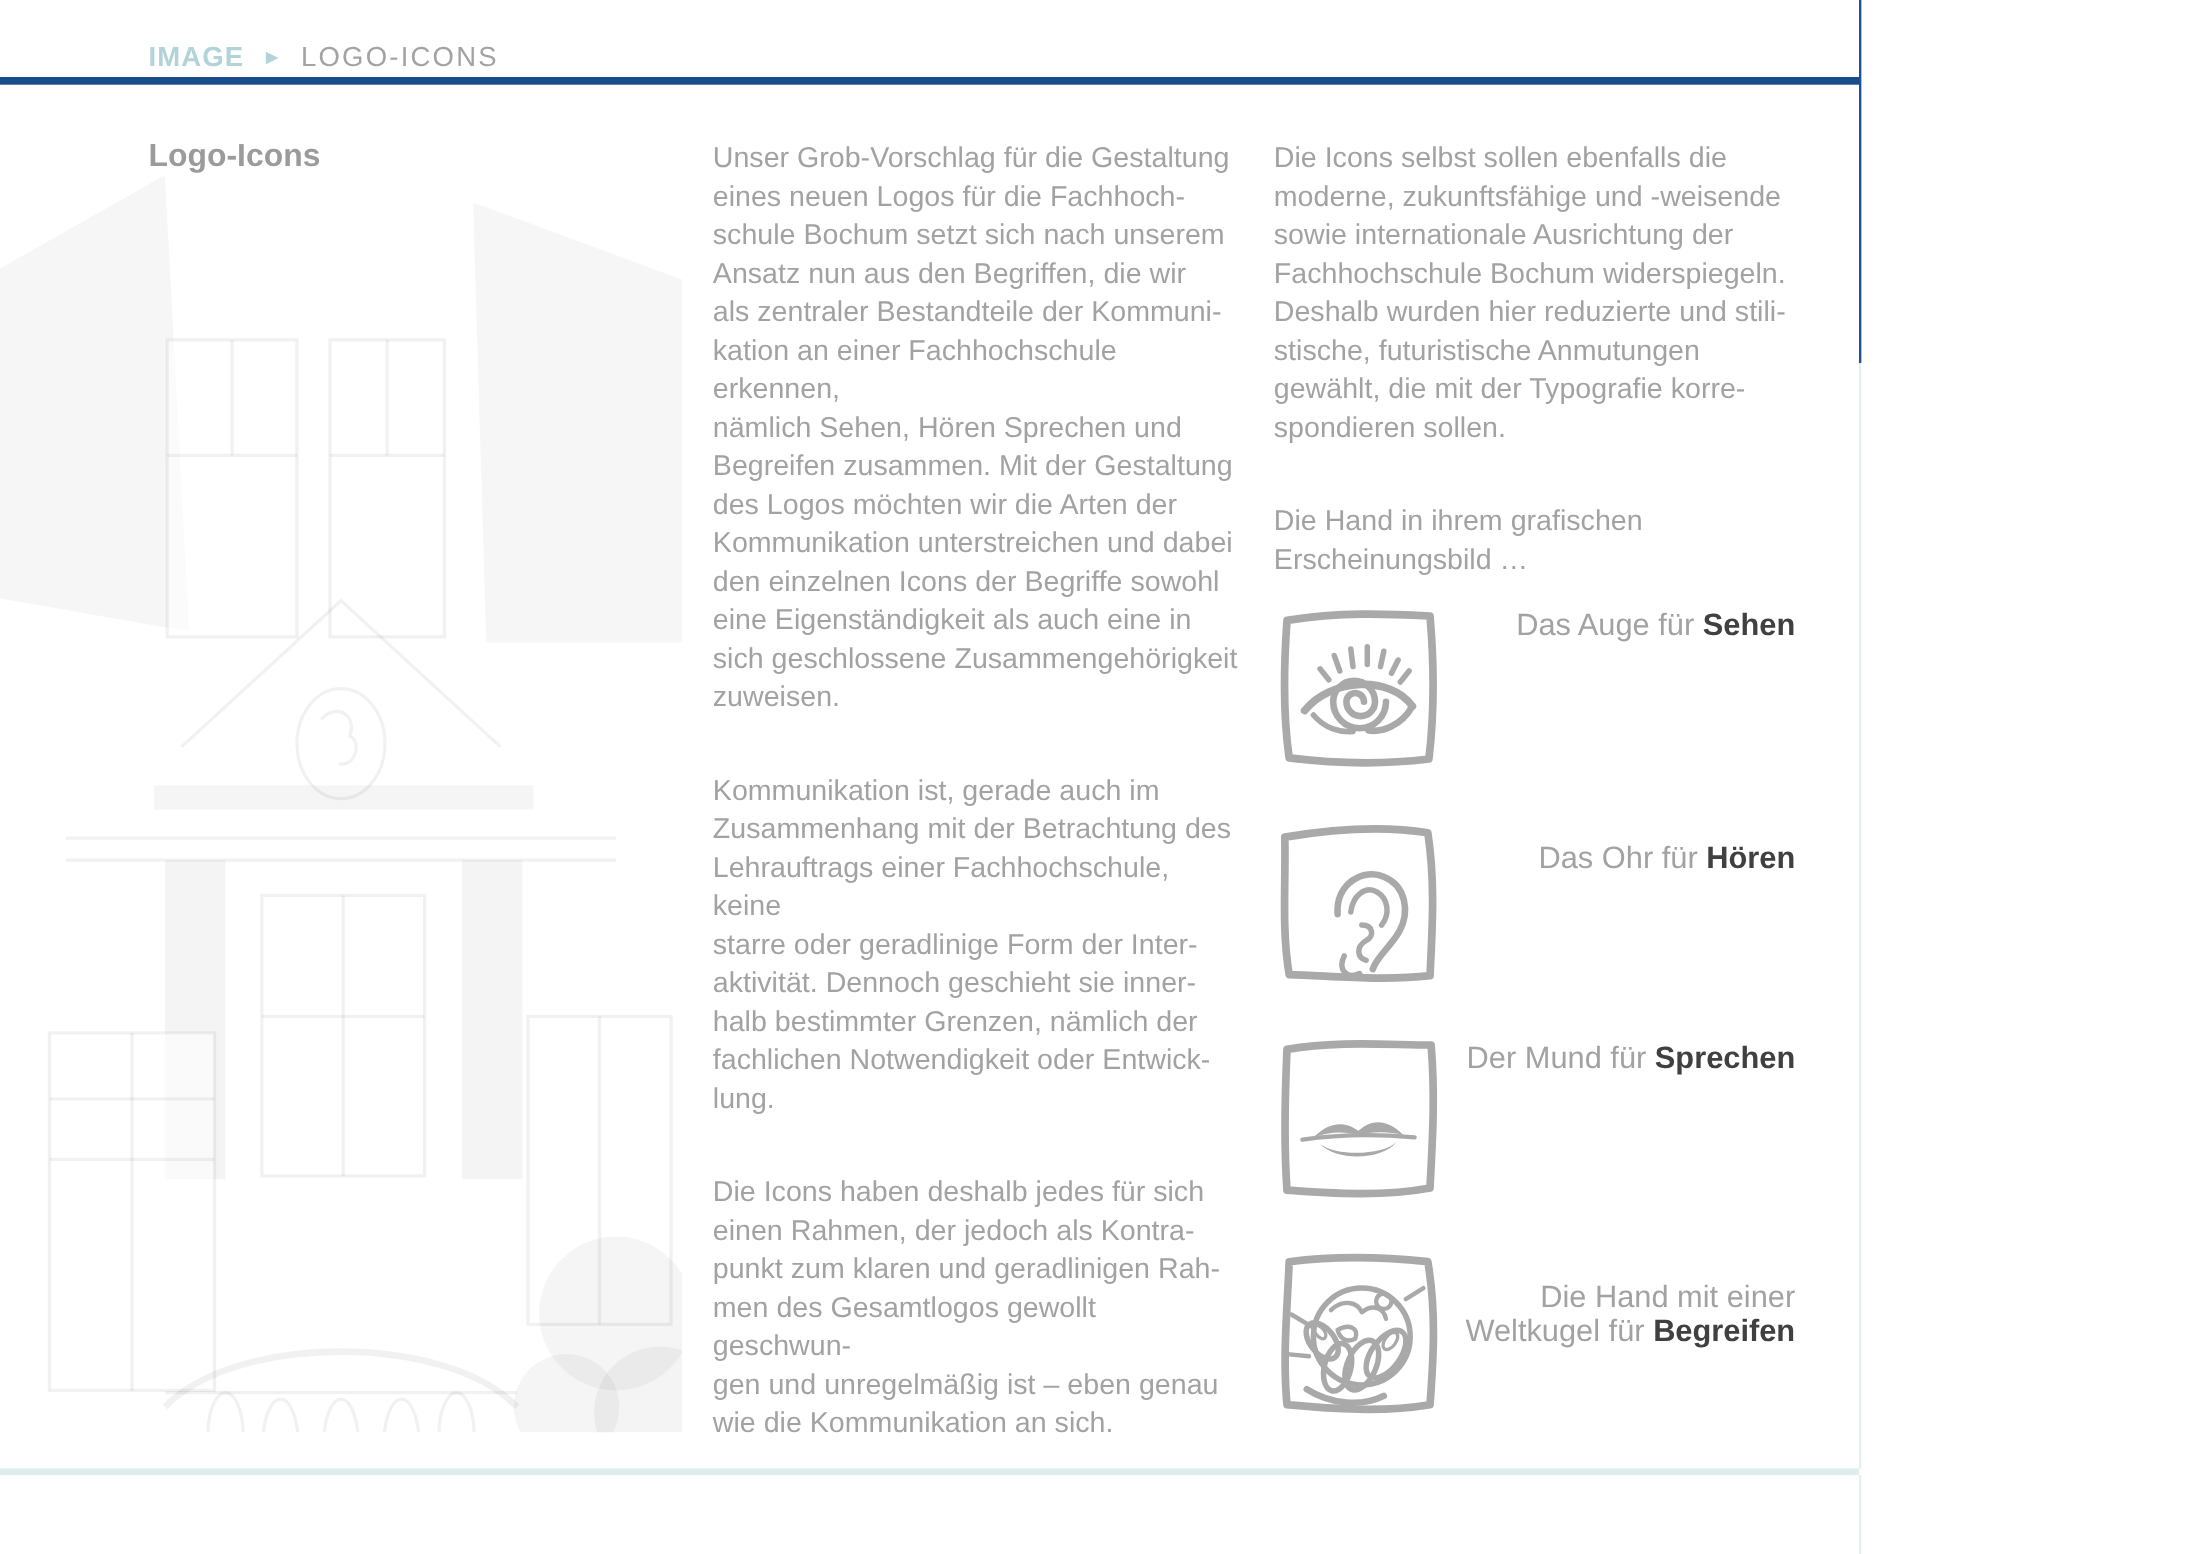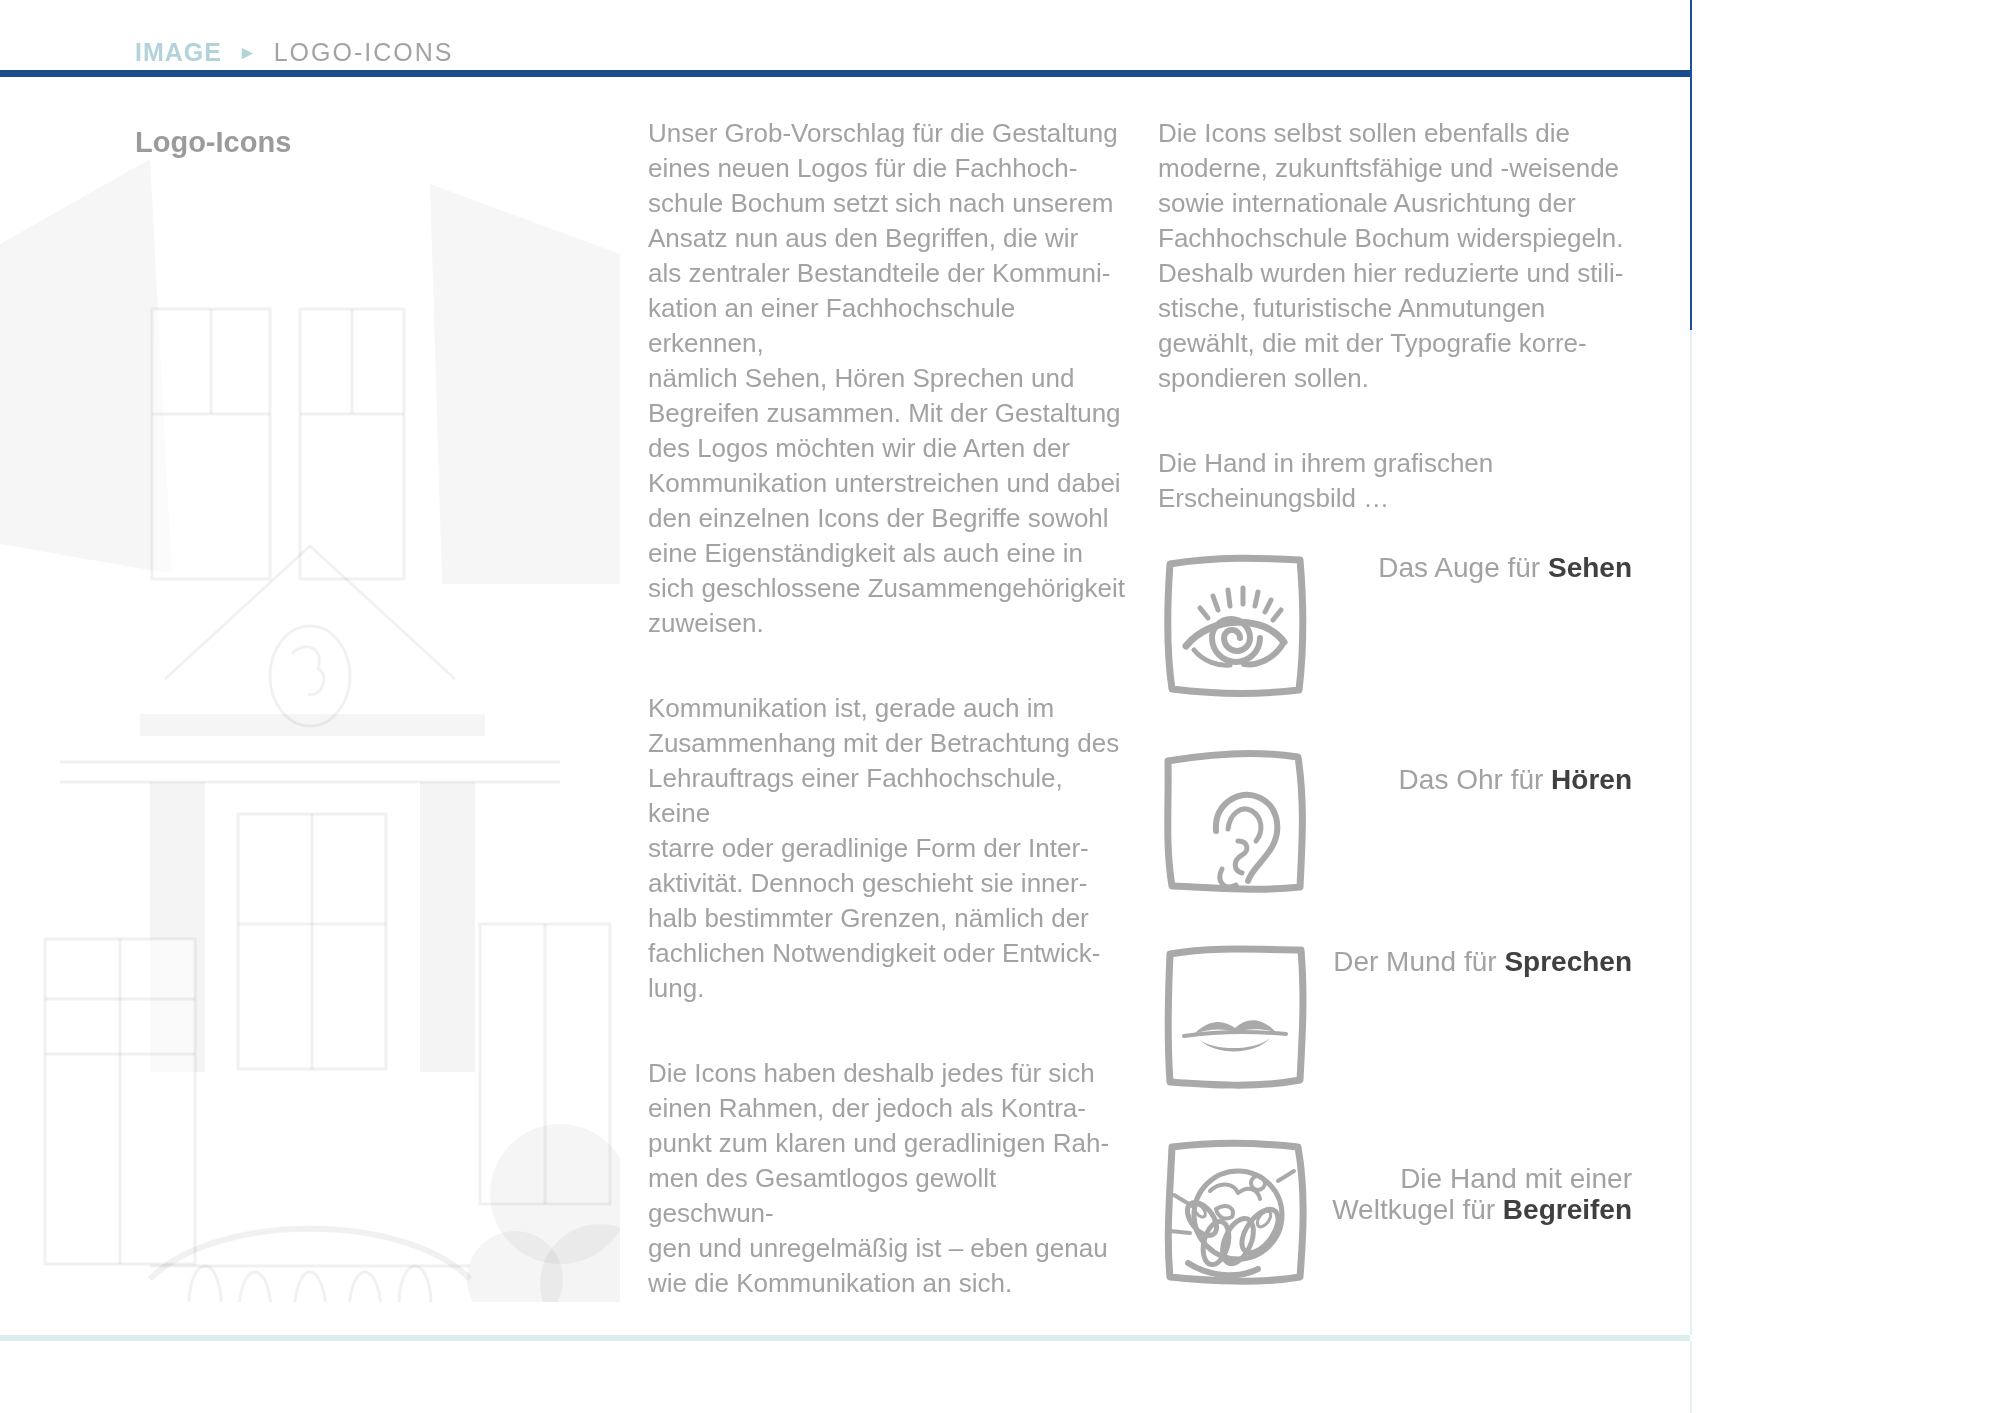--- a/index.html
+++ b/index.html
@@ -12,21 +12,21 @@
   .crumb-arrow{color:#b2d3d9;font-size:19px;position:relative;top:-2px;padding:0 8px;}
   .crumb-page{color:#a3a3a3;letter-spacing:2px;}
 
   .header-rule{position:absolute;left:0;top:70px;width:1690px;height:7px;background:#1a4c8c;}
 
   
   .building{position:absolute;left:0;top:114px;width:620px;height:1188px;}
   .left-heading{position:absolute;left:135px;top:126px;font-size:29px;font-weight:bold;color:#9b9b9b;}
 
   
-  .col{position:absolute;top:116px;font-size:26px;line-height:35px;color:#a2a2a2;}
+  .col{position:absolute;top:126px;font-size:26px;line-height:35px;color:#a2a2a2;}
   .col-mid{left:648px;width:480px;}
   .col-right{left:1158px;width:492px;}
   .para{white-space:pre-line;margin:0 0 50px 0;}
 
   
   .icon-box{position:absolute;left:1158px;width:152px;height:152px;}
   .icon-box svg{display:block;width:152px;height:152px;}
   .icon-label{position:absolute;left:1158px;width:474px;text-align:right;
               font-size:28px;color:#a2a2a2;white-space:nowrap;}
   .icon-label b{color:#404040;font-weight:bold;}

